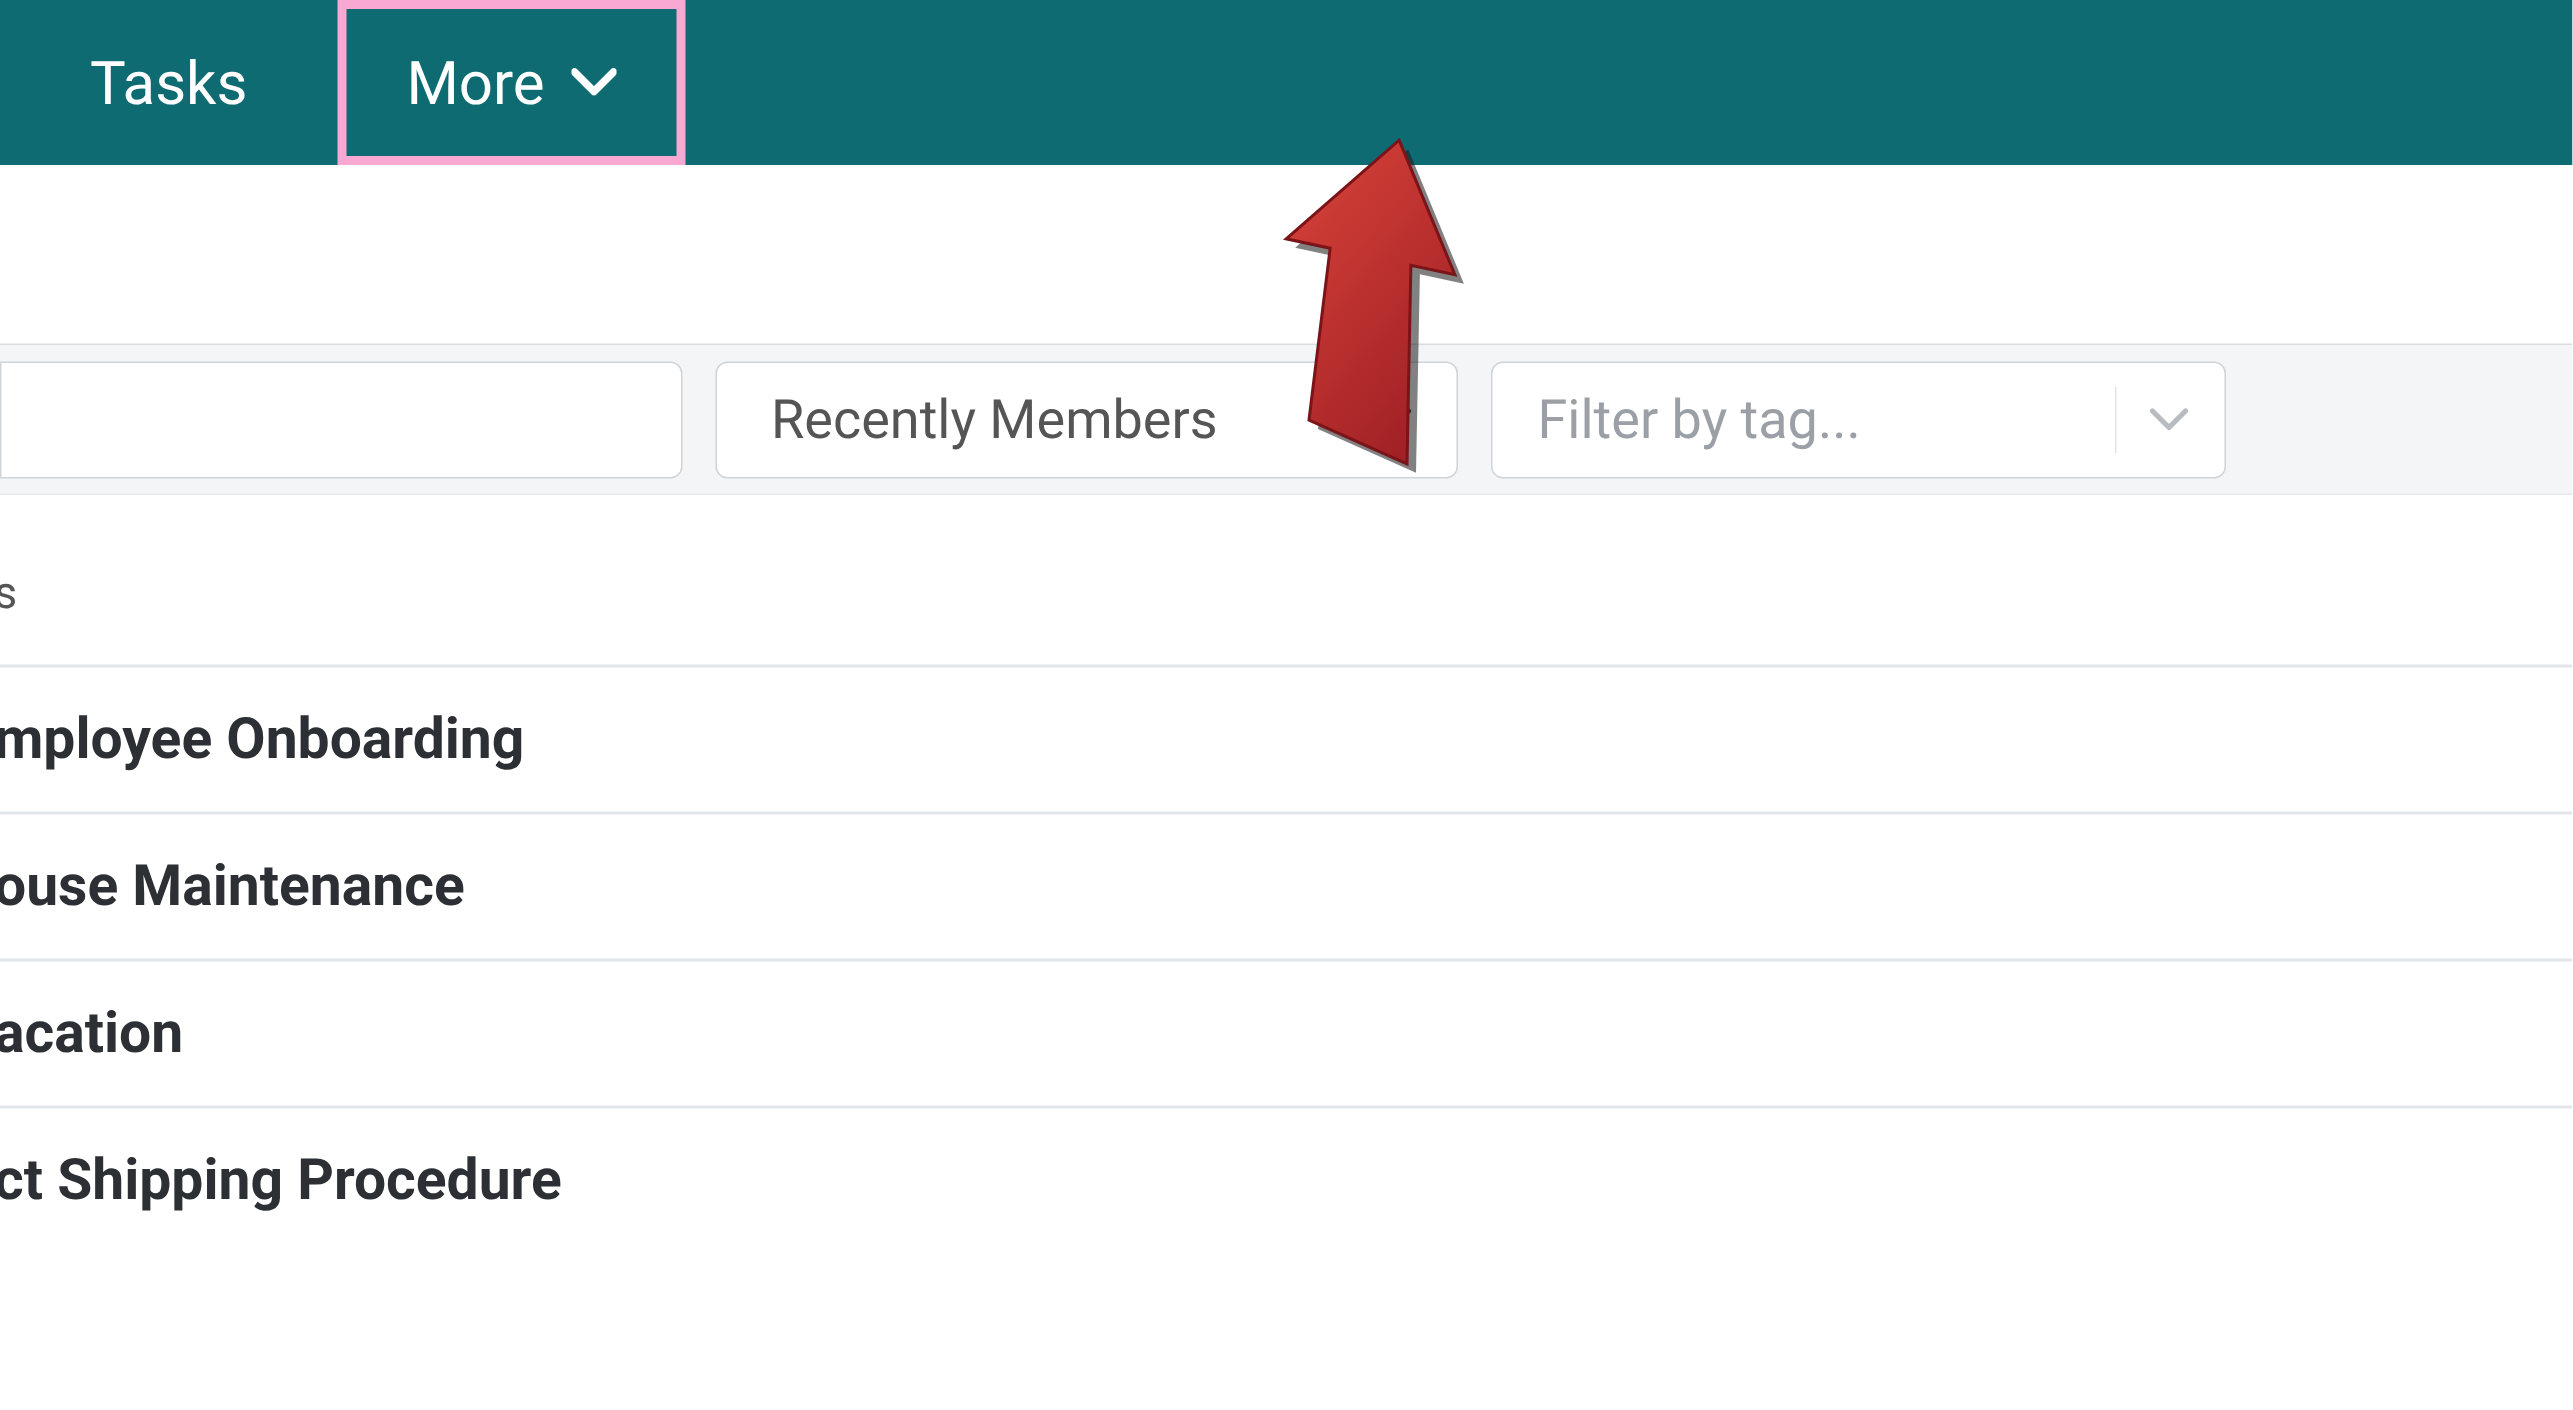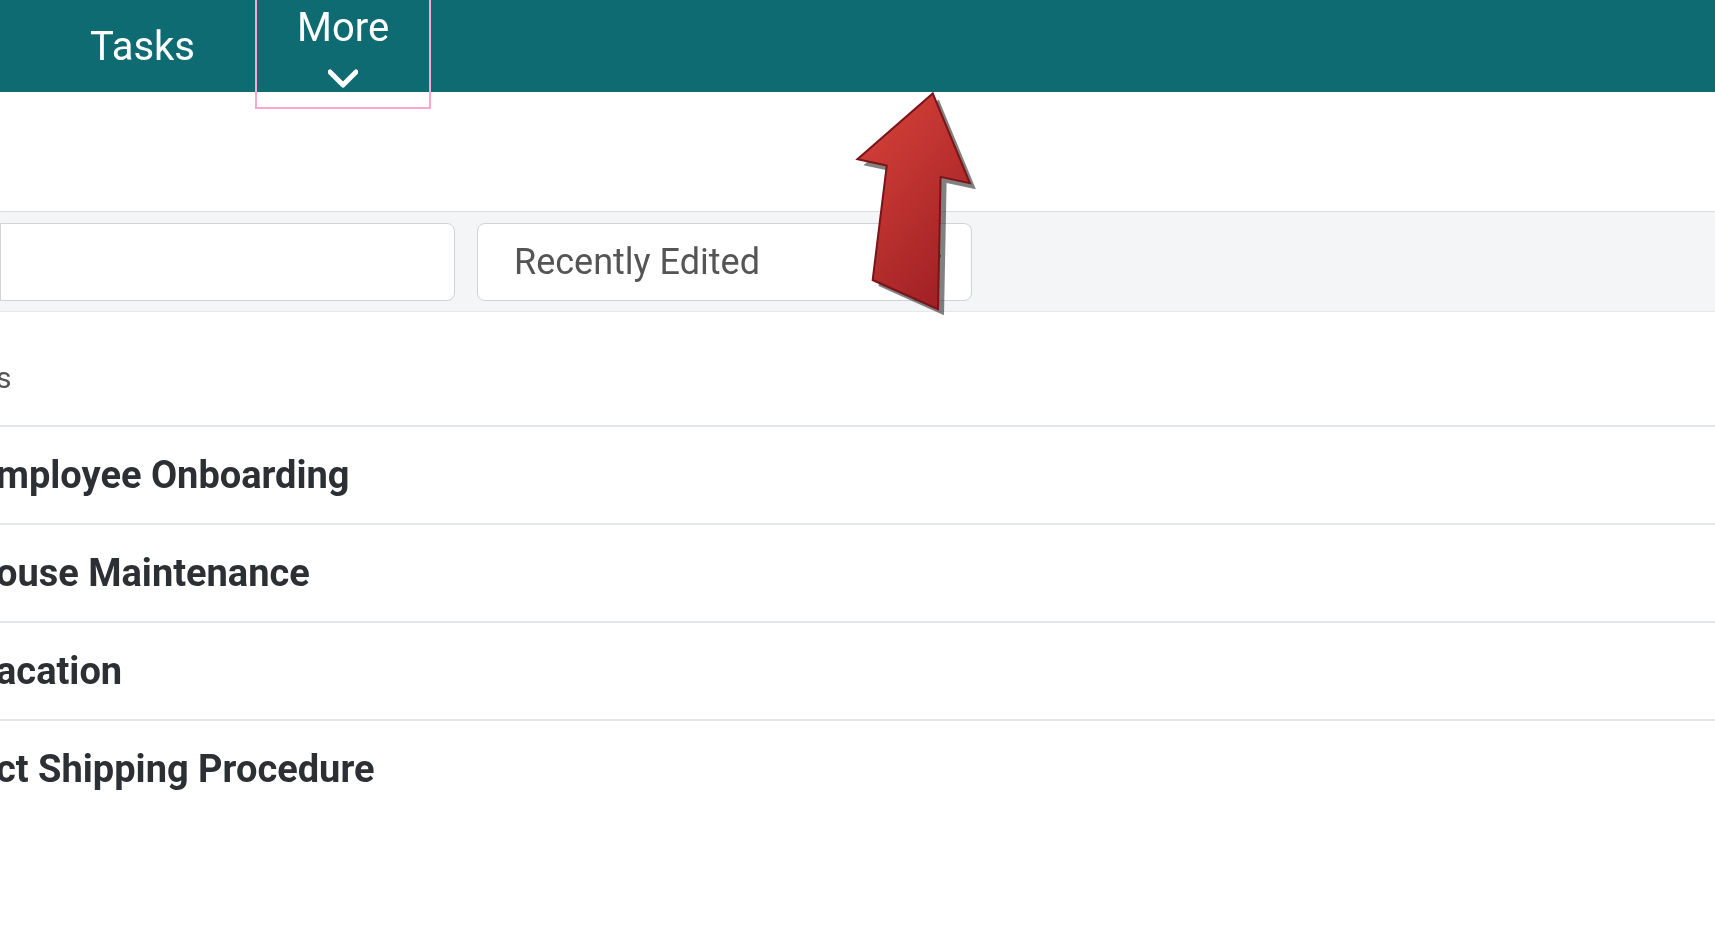--- a/index.html
+++ b/index.html
@@ -8,41 +8,38 @@
     height: 940px;
     font-family: -apple-system, BlinkMacSystemFont, "Segoe UI", Roboto, "Helvetica Neue", Arial, sans-serif;
     background: #ffffff;
     color: #333;
     overflow: hidden;
   }
 
   
   .nav {
     background: #0e6b72; 
-    height: 92px;
+    height: 110px;
     display: flex;
-    align-items: center;
-    padding-left: 30px;
     gap: 0;
   }
   .nav-item {
     color: #ffffff;
     font-size: 40px;
     font-weight: 400;
     padding: 30px 60px;
     cursor: pointer;
     display: inline-flex;
     align-items: center;
     gap: 18px;
     position: relative;
   }
   .nav-item.more {
-    border: 2px solid #f9a8d4;
+    border: 6px solid #f9a8d4;
     padding: 18px 40px;
-    flex-direction: column;
   }
   .nav-item .chev {
     display: inline-block;
     line-height: 0;
   }
   .nav-item .chev svg { display:block; }
 
   
   .blank-strip {
     height: 120px;
@@ -152,25 +149,36 @@
   </div>
 </div>
 
 <div class="blank-strip"></div>
 
 <div class="filter-bar">
   <div class="filter-input">
     <span></span>
   </div>
   <div class="filter-select">
-    <span>Recently Edited</span>
+    <span>Recently Members</span>
     <span class="chev2">
       <svg width="26" height="18" viewBox="0 0 26 18">
           <path d="M2 3 L13 14 L24 3" fill="none" stroke="#444" stroke-width="3.5" stroke-linecap="round" stroke-linejoin="round"></path>
         </svg>
+    </span>
+  </div>
+  <div class="filter-tag">
+    <span>Filter by tag...</span>
+    <span class="filter-tag-right">
+      <span class="sep"></span>
+      <span class="chev2">
+        <svg width="26" height="18" viewBox="0 0 26 18">
+            <path d="M2 3 L13 14 L24 3" fill="none" stroke="#b8bcc0" stroke-width="3.5" stroke-linecap="round" stroke-linejoin="round"></path>
+          </svg>
+      </span>
     </span>
   </div>
 </div>
 
 <div class="list-area">
   <div class="section-header">
     <span>s</span>
   </div>
   <div class="row">
     <span>mployee Onboarding</span>

